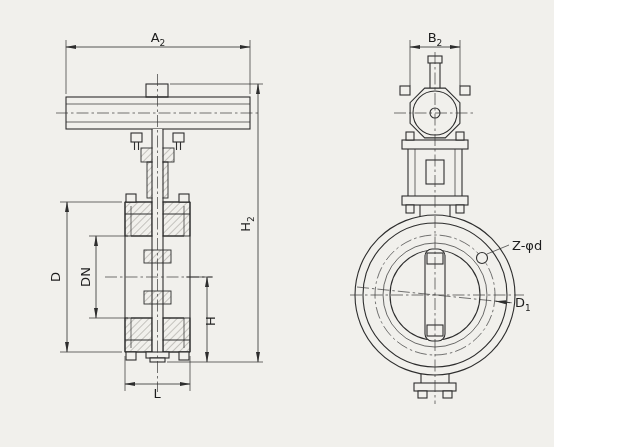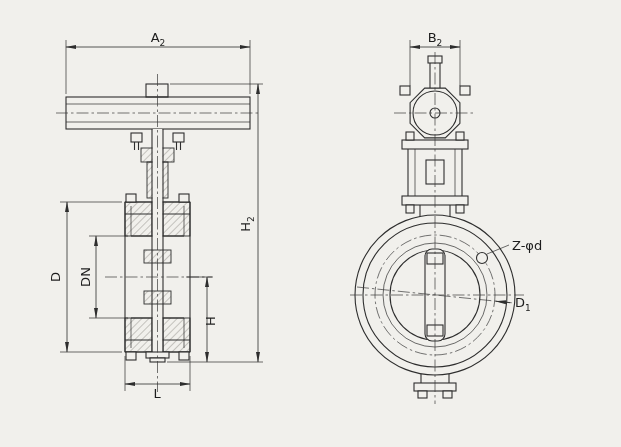--- a/index.html
+++ b/index.html
@@ -1,18 +1,18 @@
 <!DOCTYPE html>
 <html><head>
 <meta charset="utf-8">
 <style>
   html,body{margin:0;padding:0;}
   .canvas{
     position:relative;
-    width:621px;height:447px;
+    width:554px;height:447px;
     background:#f1f0ec;
     overflow:hidden;
     font-family:"DejaVu Sans", sans-serif;
   }
   svg{display:block;}
   .ln   {stroke:#2e2e2e;stroke-width:1.1;fill:none;}
   .thin {stroke:#2e2e2e;stroke-width:0.7;fill:none;}
   .cl   {stroke:#3a3a3a;stroke-width:0.7;fill:none;stroke-dasharray:12 3 2.5 3;}
   .dim  {stroke:#2e2e2e;stroke-width:0.8;fill:none;}
   .ext  {stroke:#2e2e2e;stroke-width:0.7;fill:none;}

